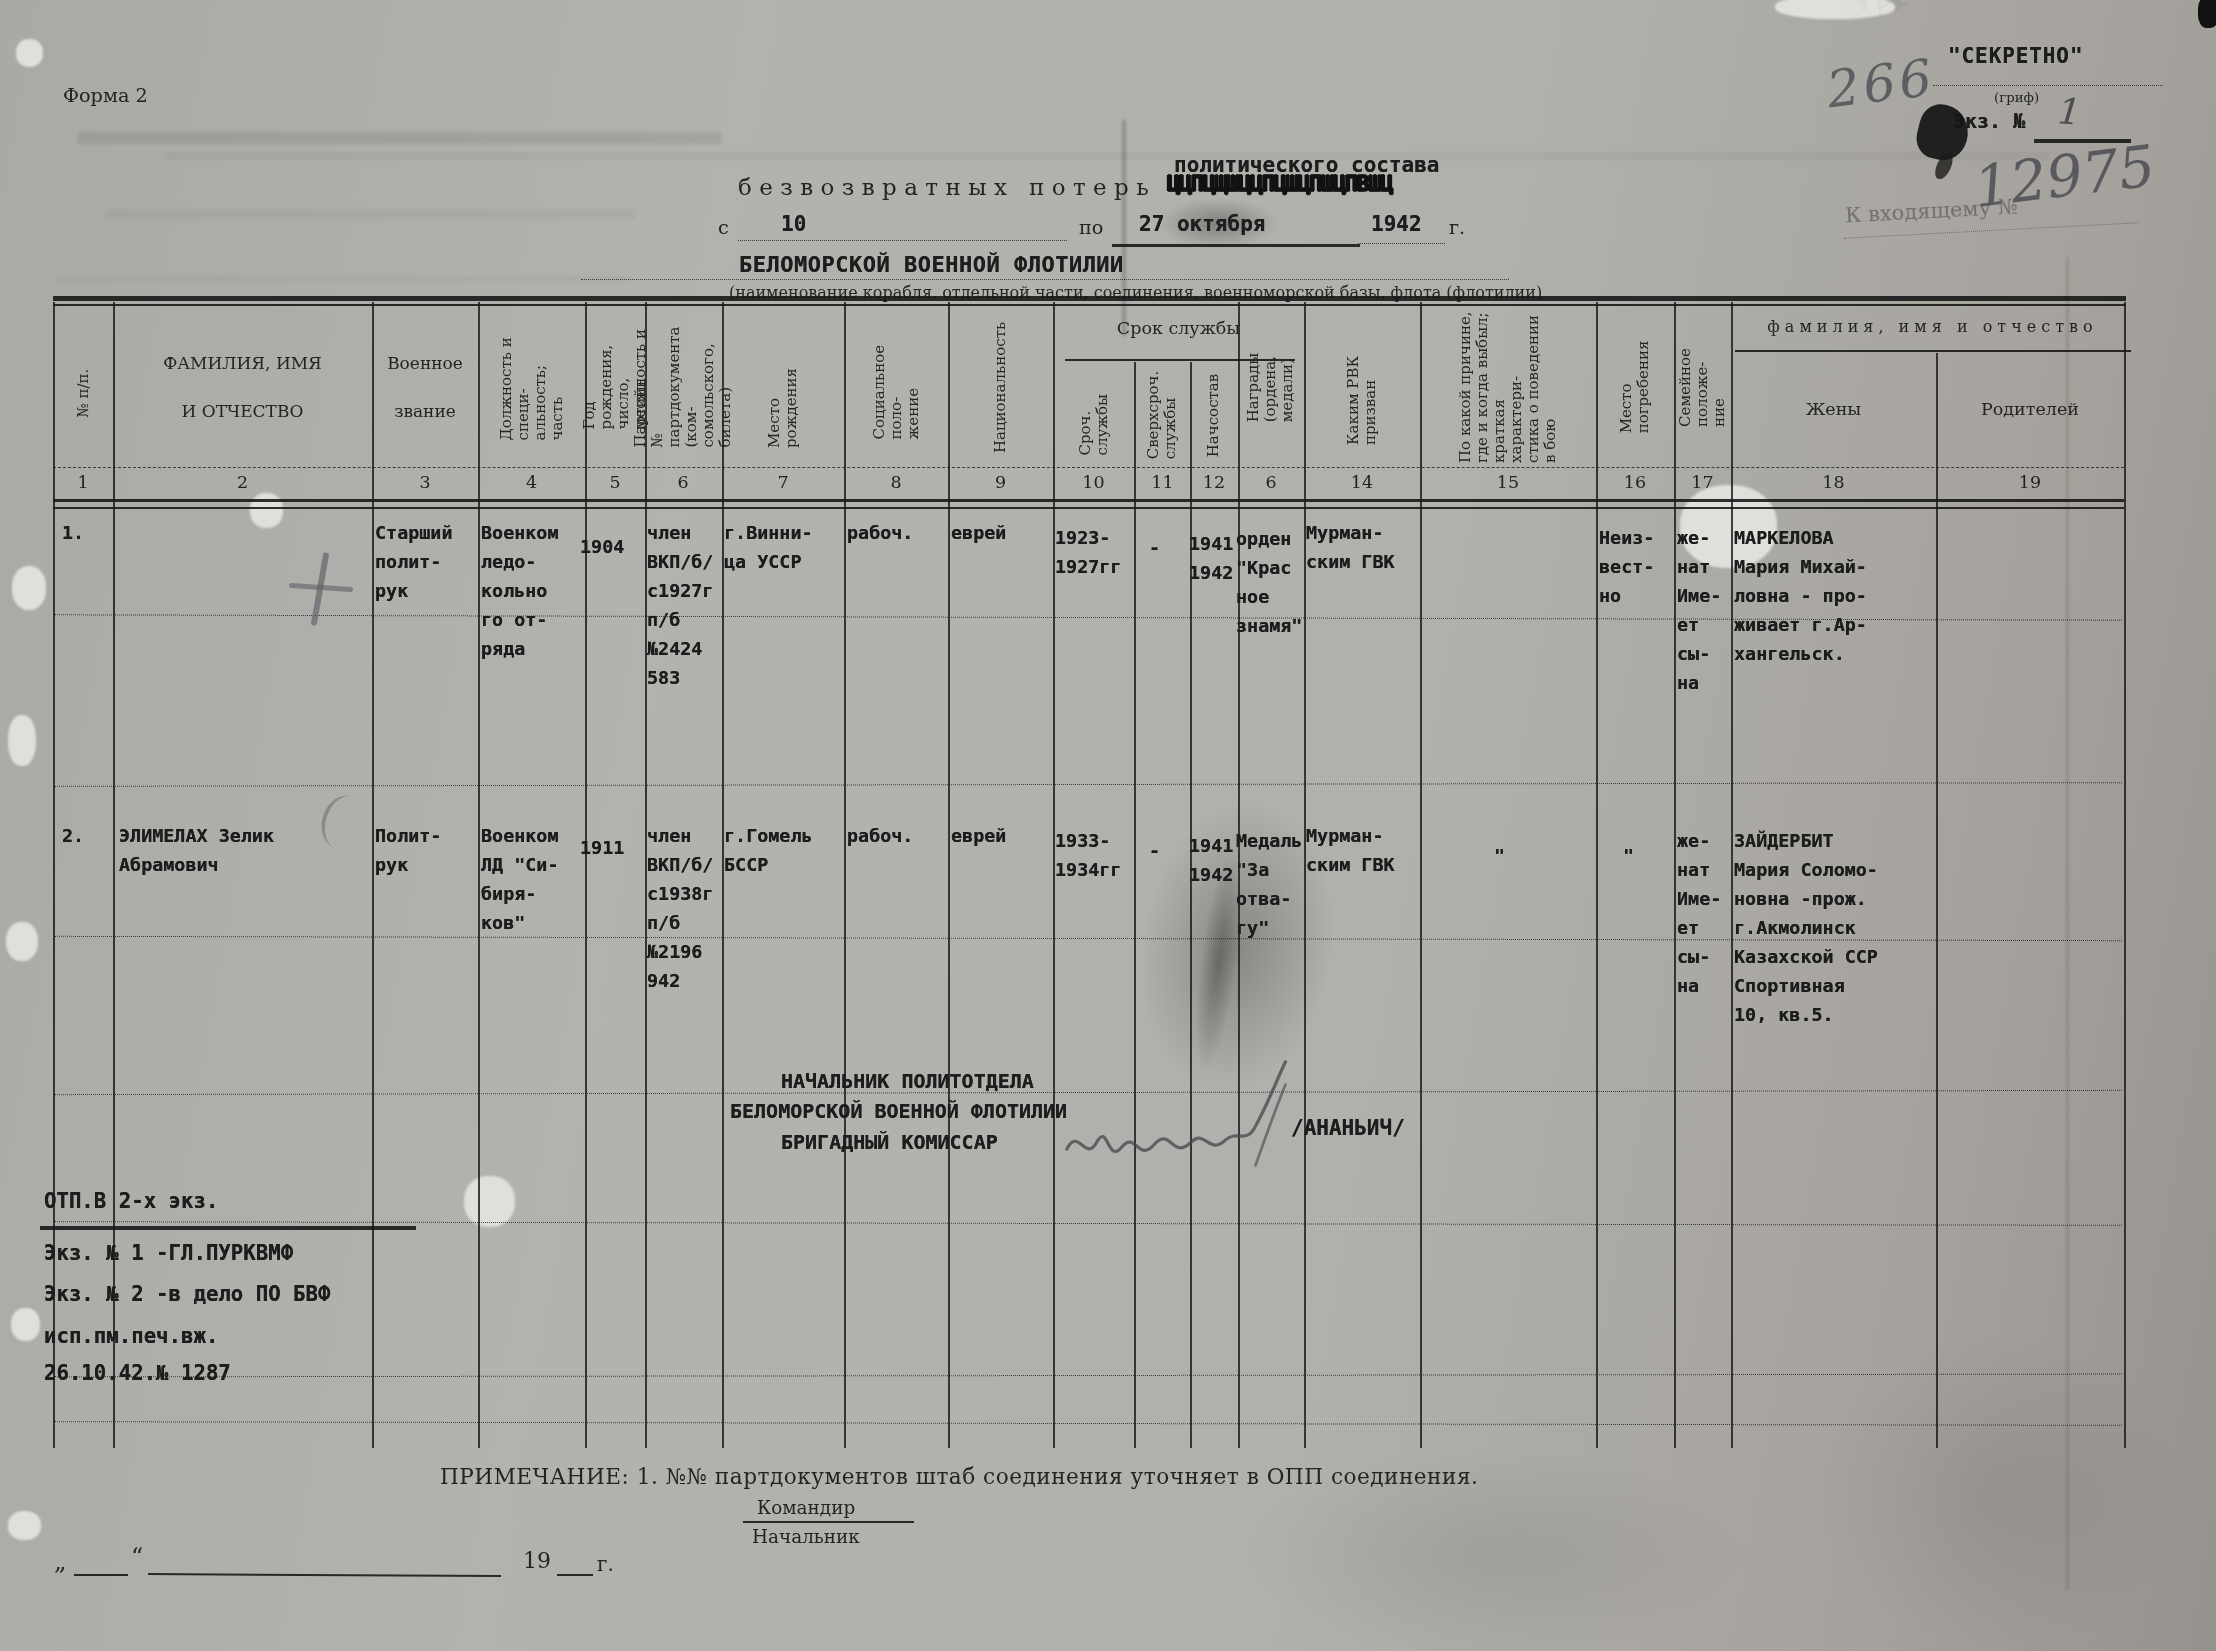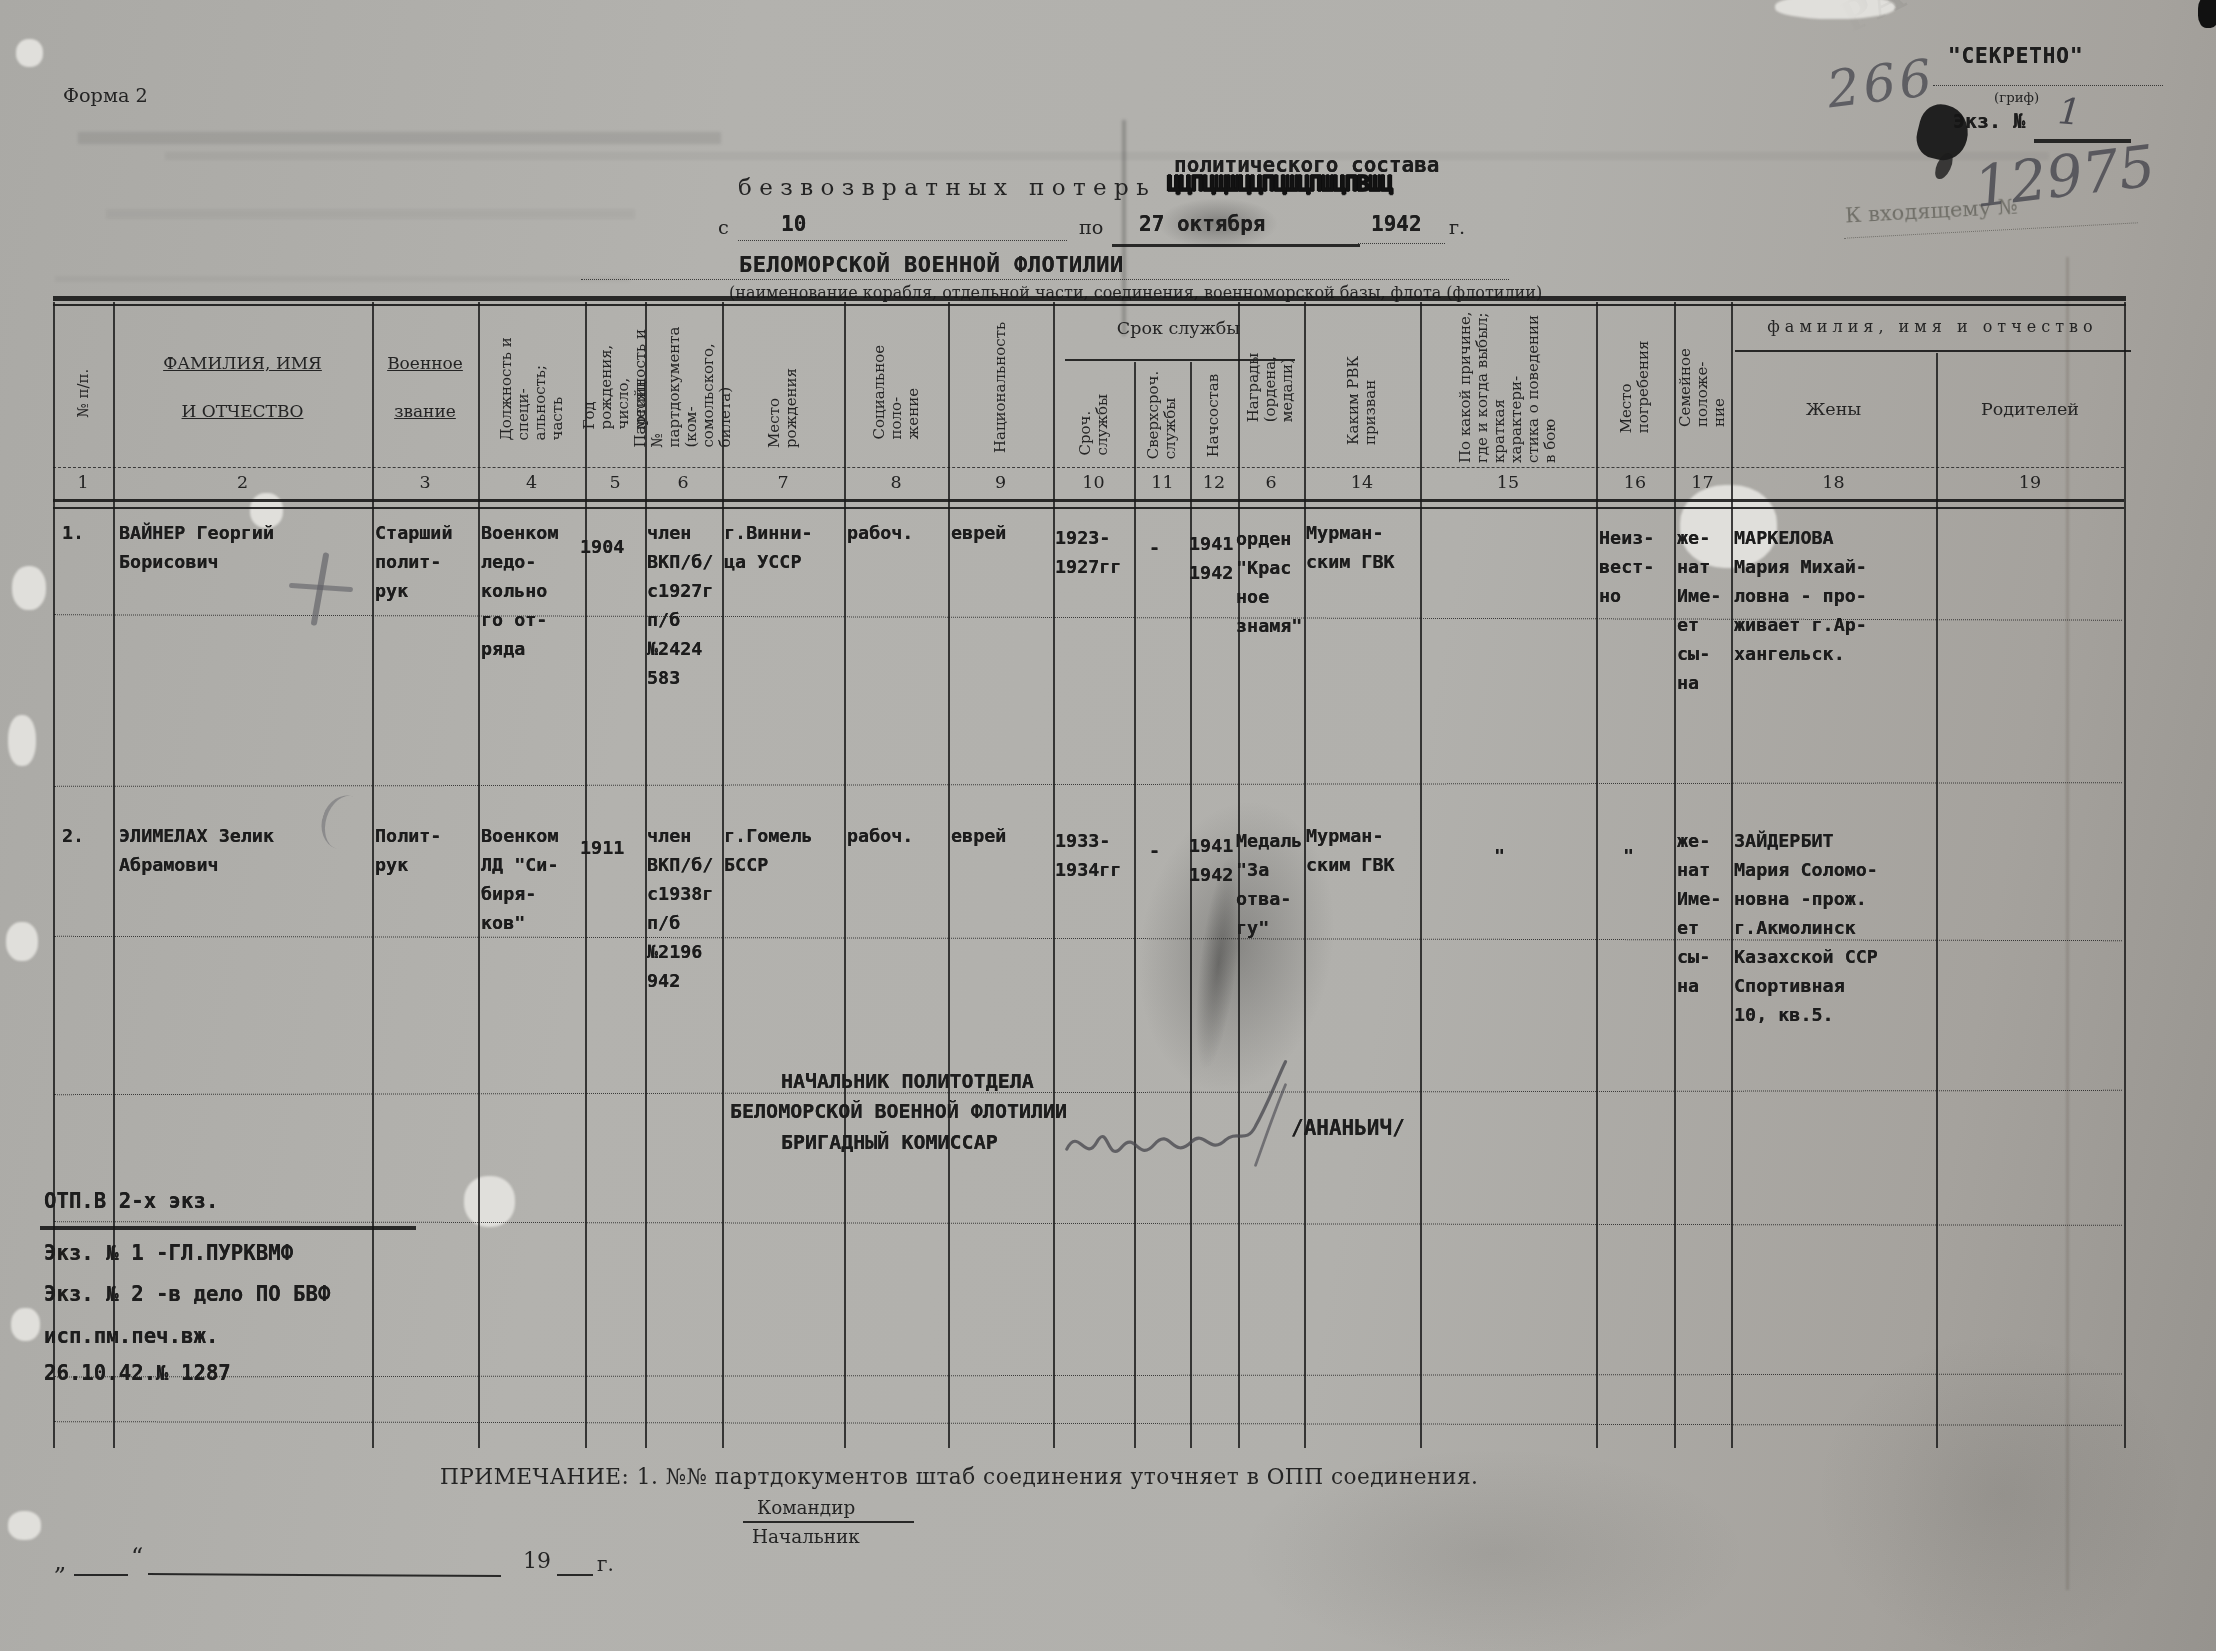--- a/index.html
+++ b/index.html
@@ -15,21 +15,21 @@
   .vline{position:absolute;width:1.8px;background:#1a1a1a;opacity:.82;}
   .hline{position:absolute;background:#141414;opacity:.88;}
   .dotline{position:absolute;height:0;border-top:1.8px dotted rgba(25,25,25,.78);}
   .dashline{position:absolute;height:0;border-top:1.4px dashed rgba(30,30,30,.8);}
   .vhead{position:absolute;top:309px;height:156px;display:flex;align-items:center;justify-content:center;}
   .vhead .vt{transform:rotate(-90deg);white-space:pre-line;font:400 15px/17px "DejaVu Serif",serif;
              color:#242424;text-align:left;width:152px;}
   .vhead.sub{top:365px;height:100px;}
   .vhead.sub .vt{width:97px;}
   .hhead{position:absolute;top:309px;height:156px;display:flex;align-items:center;justify-content:center;
-         white-space:pre-line;text-align:center;font:400 17px/24px "DejaVu Serif",serif;color:#242424;text-decoration:underline;}
+         white-space:pre-line;text-align:center;font:400 17px/24px "DejaVu Serif",serif;color:#242424;}
   .colnum{position:absolute;top:471px;height:22px;font:400 17.5px/22px "DejaVu Serif",serif;
           text-align:center;color:#222;}
   .tear{position:absolute;background:#e0dfdb;border-radius:46%;filter:blur(0.9px);}
   .smudge{position:absolute;border-radius:50%;pointer-events:none;}
   .pencil{font-family:"DejaVu Serif",serif;font-style:italic;color:#4c4c53;}
   .graybar{position:absolute;background:rgba(60,60,58,.12);filter:blur(1.4px);}
 </style>
 </head>
 <body>
 
@@ -217,22 +217,20 @@
 
   <div class="dotline" style="left:54px;top:617px;width:2068px;transform:rotate(.15deg)"></div>
   <div class="dotline" style="left:54px;top:784px;width:2068px;transform:rotate(-.1deg)"></div>
   <div class="dotline" style="left:54px;top:938px;width:2068px;transform:rotate(.12deg)"></div>
   <div class="dotline" style="left:54px;top:1092px;width:2068px;transform:rotate(-.12deg)"></div>
   <div class="dotline" style="left:54px;top:1223px;width:2068px;transform:rotate(.1deg)"></div>
   <div class="dotline" style="left:54px;top:1375px;width:2068px;transform:rotate(-.08deg)"></div>
   <div class="dotline" style="left:54px;top:1423px;width:2068px;transform:rotate(.1deg)"></div>
 
   <div class="cell" style="left:62px;top:518px;width:46px">1.</div>
-  <div class="cell" style="left:119px;top:518px;width:254px">ВАЙНЕР Георгий
-Борисович</div>
   <div class="cell" style="left:375px;top:518px;width:102px">Старший
 полит-
 рук</div>
   <div class="cell" style="left:481px;top:518px;width:103px">Военком
 ледо-
 кольно
 го от-
 ряда</div>
   <div class="cell" style="left:580px;top:532px;width:60px">1904</div>
   <div class="cell" style="left:647px;top:518px;width:78px">член

